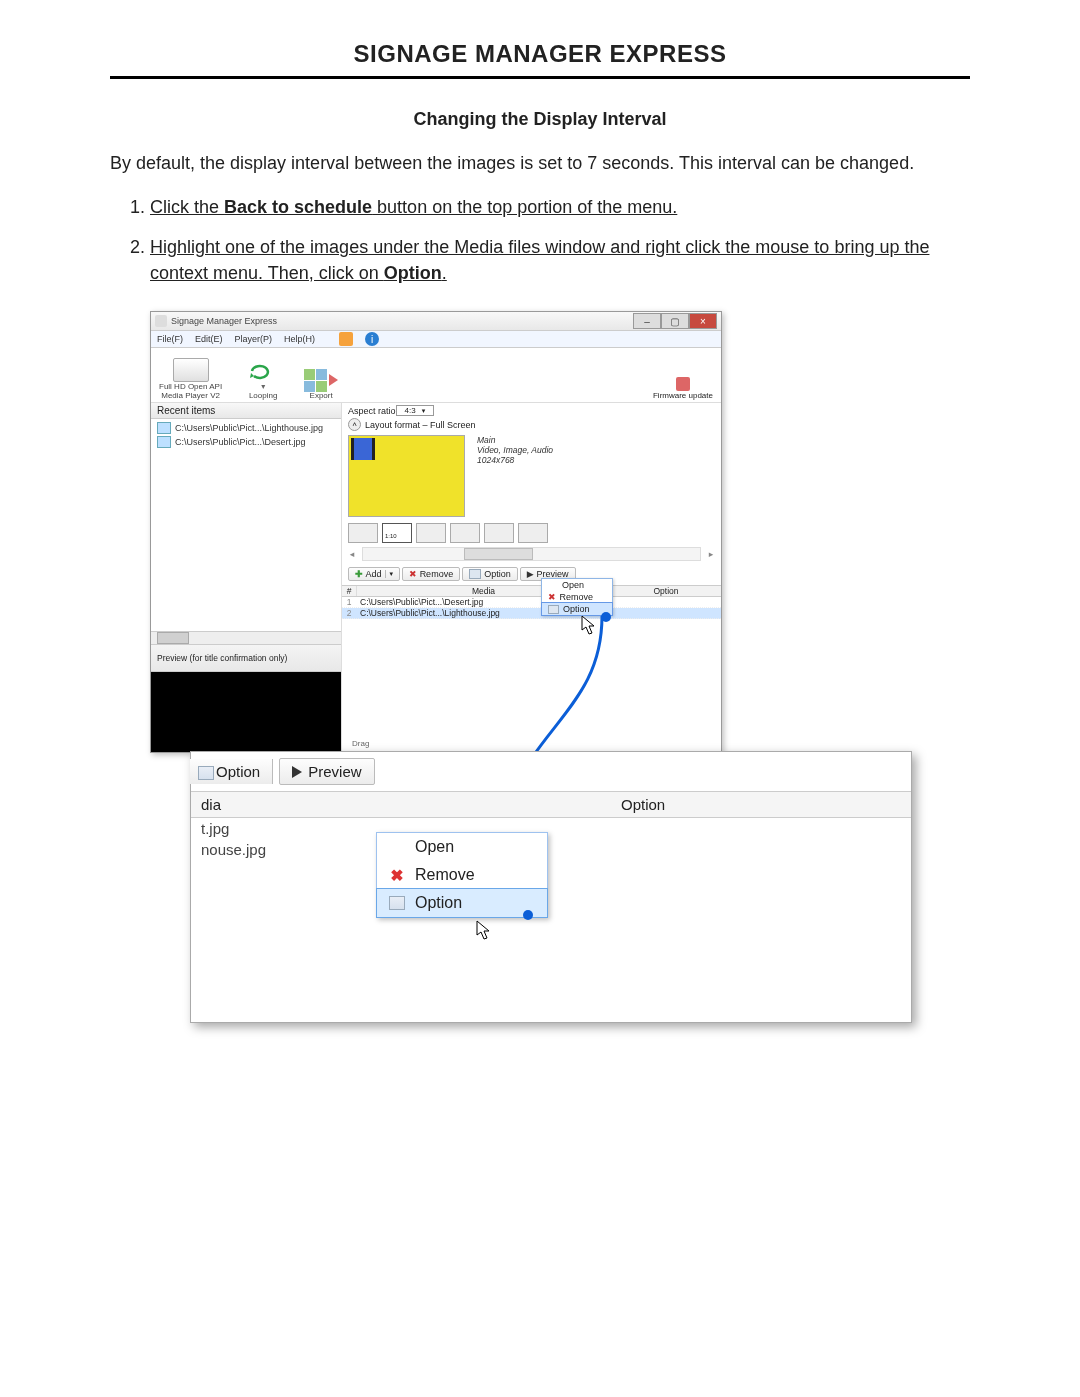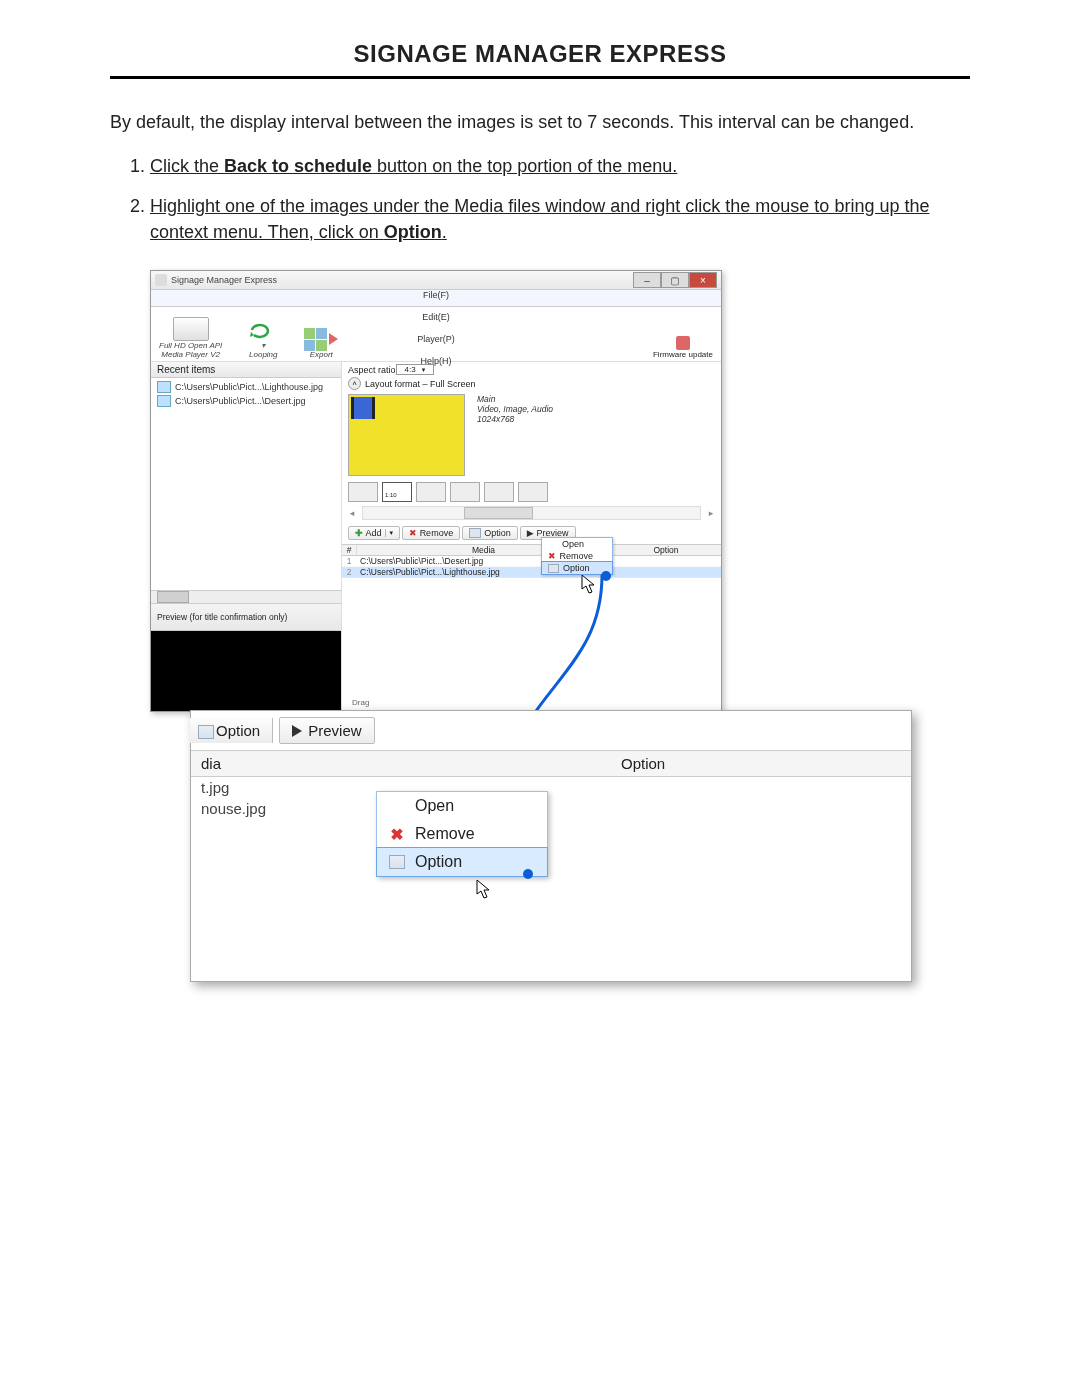--- a/index.html
+++ b/index.html
@@ -16,23 +16,23 @@
   .shot-wrap{ position:relative; width:780px; margin-left:40px; height:720px;}
 
   
   .win-top{ position:absolute; left:0; top:0; width:570px; background:#fff; border:1px solid #999; box-shadow: 2px 2px 6px rgba(0,0,0,0.25); font-size:9px; font-family: "Segoe UI", Tahoma, Arial, sans-serif;}
   .title-bar{ background:linear-gradient(#f8f8f8,#e8e8e8); border-bottom:1px solid #ccc; height:18px; display:flex; align-items:center; padding:0 4px; color:#444;}
   .title-bar .icon{width:12px;height:12px;background:#ddd;border-radius:2px;margin-right:4px;}
   .title-bar .spacer{flex:1;}
   .winbtns{display:flex;gap:0;}
   .winbtn{width:26px;height:14px;border:1px solid #999;display:flex;align-items:center;justify-content:center;font-size:10px;background:#ddd;}
   .winbtn.cl{background:#c74a3f;color:#fff;}
-  .menu-bar{background:#f1f6ff;border-bottom:1px solid #ccc;height:16px;display:flex;align-items:center;padding:0 6px;gap:12px;color:#333;flex-direction:column;}
+  .menu-bar{background:#f1f6ff;border-bottom:1px solid #ccc;height:16px;display:flex;align-items:center;padding:0 6px;gap:12px;color:#333;}
   .toolbar{background:#fff;border-bottom:1px solid #ddd;height:48px;display:flex;align-items:flex-end;padding:4px 8px 2px 8px;gap:24px;}
-  .tbitem{display:flex;flex-direction:column;align-items:center;font-size:8px;color:#444;font-style:italic;}
+  .tbitem{display:flex;flex-direction:column;align-items:center;font-size:8px;color:#444;}
   .tbitem .ic{width:34px;height:22px;}
   .drive-ic{background:linear-gradient(#fff,#e0e0e0);border:1px solid #aaa;border-radius:2px;position:relative;}
   .loop-ic{position:relative;}
   .loop-ic svg{width:34px;height:22px;}
   .export-ic{display:flex;gap:1px;}
   .export-ic .sq{width:11px;height:11px;background:#9c7;}
   .export-ic .sq2{width:11px;height:11px;background:#8bd;}
   .export-arrow{width:0;height:0;border-left:9px solid #d66;border-top:6px solid transparent;border-bottom:6px solid transparent;margin-left:2px;align-self:center;}
   .toolbar .spacer{flex:1;}
   .fw-item{display:flex;flex-direction:column;align-items:center;font-size:8px;}
@@ -110,20 +110,21 @@
   .blue-dot{width:10px;height:10px;border-radius:50%;background:#0b5ed7;position:absolute;}
 
   
   .connector{position:absolute;left:0;top:0;width:100%;height:100%;pointer-events:none;}
 </style>
 </head>
 <body>
 
 <div class="page">
   <div class="header">SIGNAGE MANAGER EXPRESS</div>
+  <div class="section-title">Changing the Display Interval</div>
   <div class="intro">By default, the display interval between the images is set to 7 seconds.  This interval can be changed.</div>
 
   <ol class="steps">
     <li>
       <span>Click the </span><span class="bold">Back to schedule</span><span> button on the top portion of the menu.</span>
     </li>
     <li>
       <span>Highlight one of the images under the Media files window and right click the mouse to bring up the context menu.  Then, click on </span><span class="bold">Option</span><span>.</span>
     </li>
   </ol>

